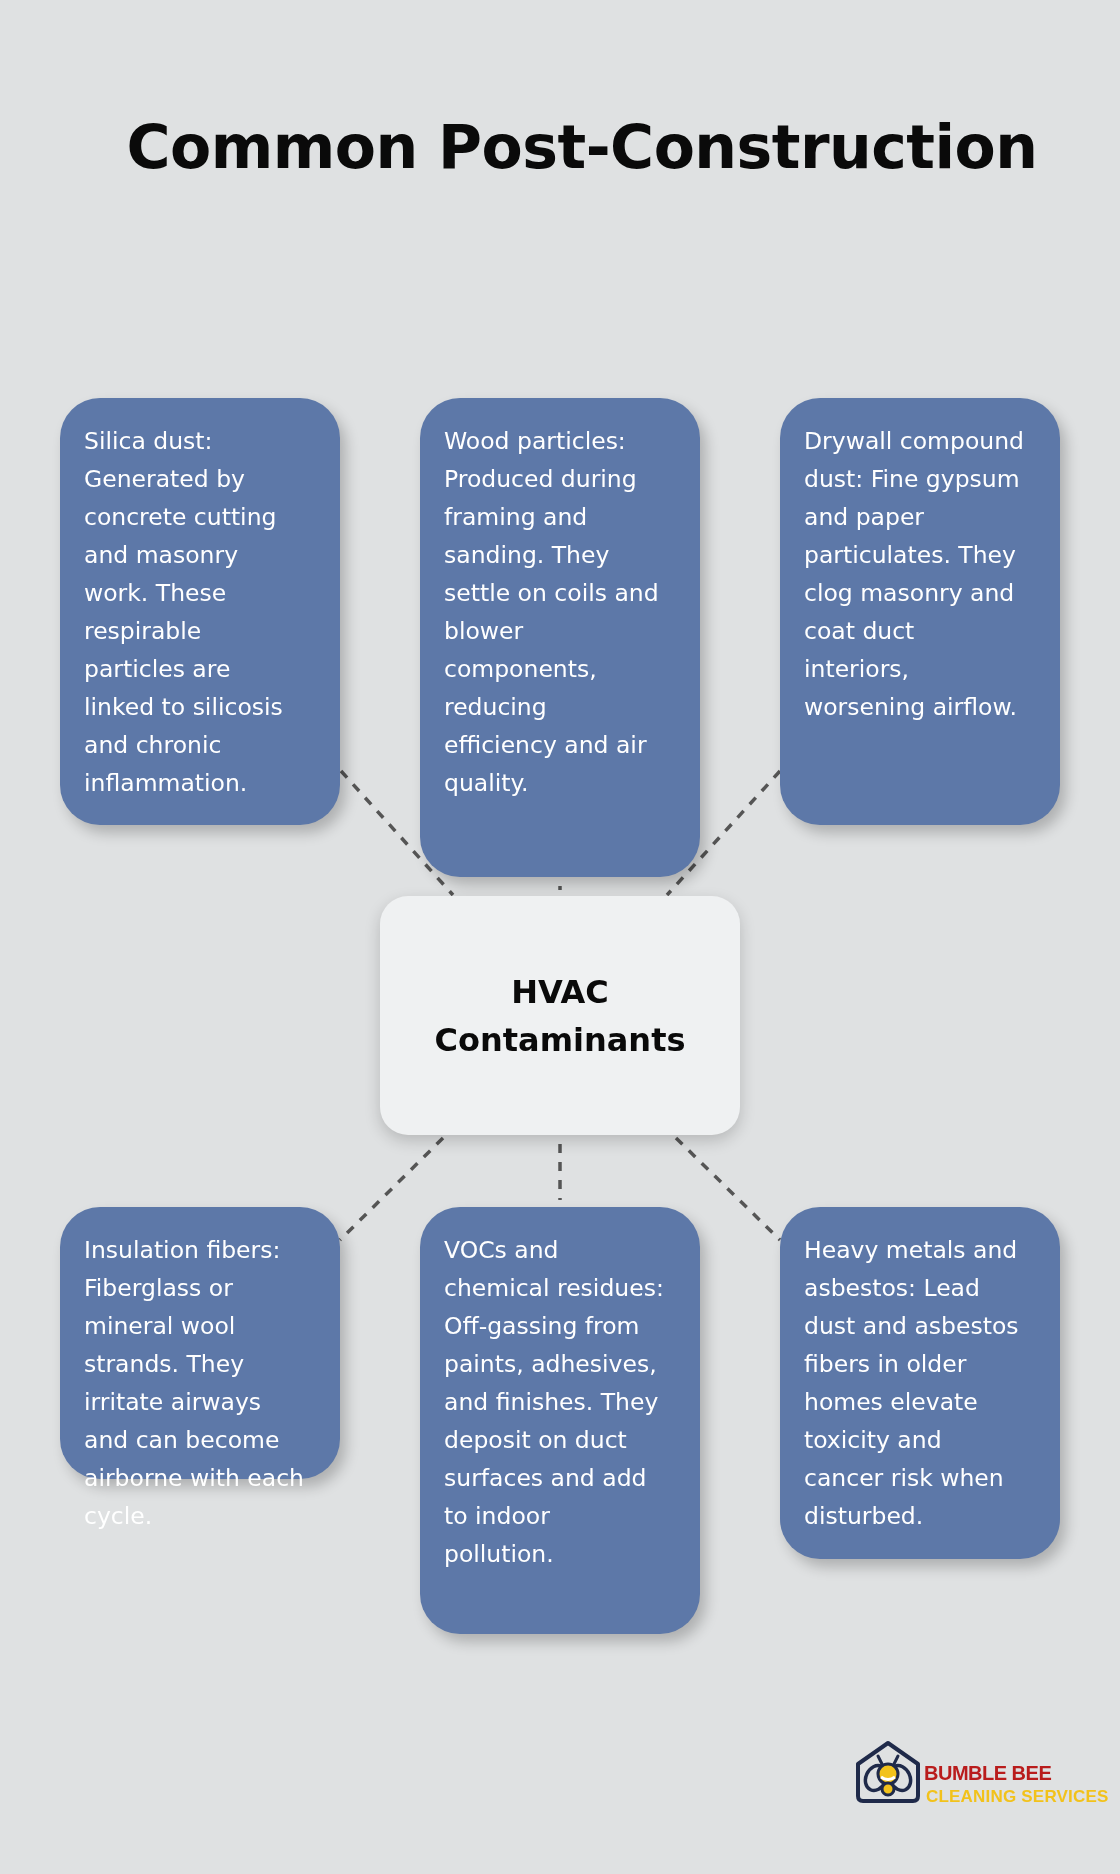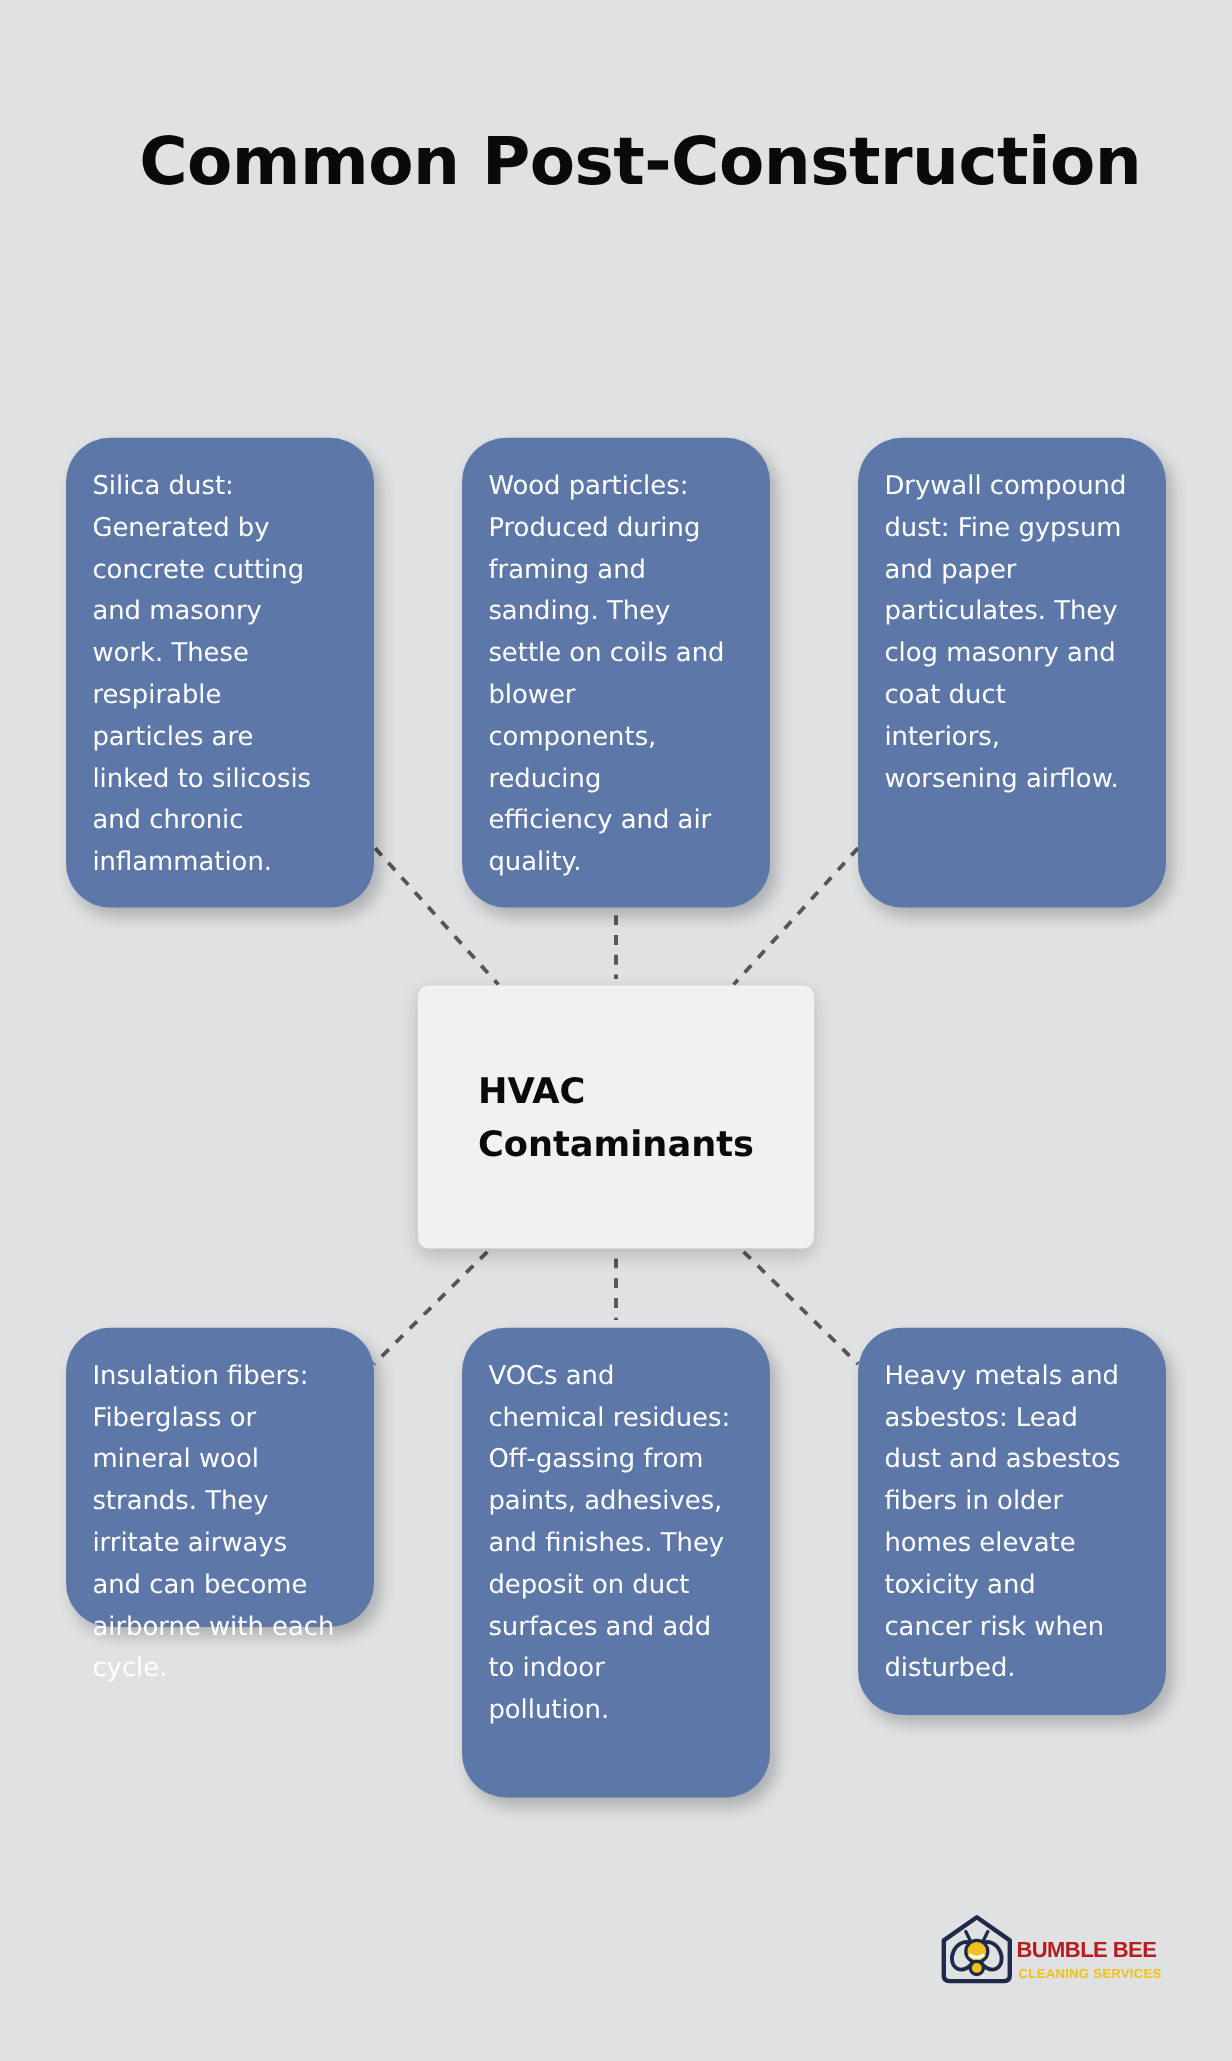--- a/index.html
+++ b/index.html
@@ -15,28 +15,28 @@
   .title span { display:block; }
   svg.lines { position:absolute; left:0; top:0; width:1120px; height:1874px; }
   .card {
     position:absolute; width:280px; background:#5d78a8; border-radius:40px;
     box-shadow:6px 8px 14px rgba(0,0,0,0.22);
     box-sizing:border-box; padding:24px 34px 0 24px;
     color:#ffffff; font-family:"DejaVu Sans", sans-serif; font-size:23.5px; line-height:38px;
   }
   .center {
     position:absolute; left:380px; top:896px; width:360px; height:239px;
-    background:#eff1f2; border-radius:10px; box-shadow:0 6px 16px rgba(0,0,0,0.18);
-    display:flex; align-items:center; justify-content:center; text-align:left;
+    background:#eff1f2; border-radius:28px; box-shadow:0 6px 16px rgba(0,0,0,0.18);
+    display:flex; align-items:center; justify-content:center; text-align:center;
     font-family:"DejaVu Sans", sans-serif; font-weight:bold; font-size:32px; line-height:48px; color:#0a0a0a;
   }
   .center span { display:block; }
   .logo { position:absolute; left:852px; top:1740px; width:210px; height:64px; }
   .logo-text1 { position:absolute; left:72px; top:22px; font-family:"Liberation Sans", sans-serif; font-weight:bold; font-size:20px; color:#b91c1c; white-space:nowrap; letter-spacing:-0.5px; }
-  .logo-text2 { position:absolute; left:74px; top:47px; font-family:"Liberation Sans", sans-serif; font-weight:bold; font-size:12px; color:#f2c21b; white-space:nowrap; letter-spacing:0.2px; }
+  .logo-text2 { position:absolute; left:74px; top:47px; font-family:"Liberation Sans", sans-serif; font-weight:bold; font-size:17px; color:#f2c21b; white-space:nowrap; letter-spacing:0.2px; }
 </style>
 </head>
 <body>
 
 <div class="title">
   <span>Common Post-Construction</span>
 </div>
 
 <svg class="lines" viewBox="0 0 1120 1874">
   <g stroke="#555" stroke-width="3.5" stroke-dasharray="9 9" fill="none">
@@ -45,21 +45,21 @@
     <line x1="780" y1="771" x2="667" y2="895"></line>
     <line x1="443" y1="1138" x2="340" y2="1240"></line>
     <line x1="560" y1="1144" x2="560" y2="1200"></line>
     <line x1="676" y1="1138" x2="780" y2="1240"></line>
   </g>
 </svg>
 
 <div class="card" style="left:60px; top:398px; height:427px;">
   <span>Silica dust: Generated by concrete cutting and masonry work. These respirable particles are linked to silicosis and chronic inflammation.</span>
 </div>
-<div class="card" style="left:420px; top:398px; height:427px;">
+<div class="card" style="left:420px; top:398px; height:479px;">
   <span>Wood particles: Produced during framing and sanding. They settle on coils and blower components, reducing efficiency and air quality.</span>
 </div>
 <div class="card" style="left:780px; top:398px; height:427px;">
   <span>Drywall compound dust: Fine gypsum and paper particulates. They clog masonry and coat duct interiors, worsening airflow.</span>
 </div>
 
 <div class="center">
   <div>
     <span>HVAC</span>
     <span>Contaminants</span>

